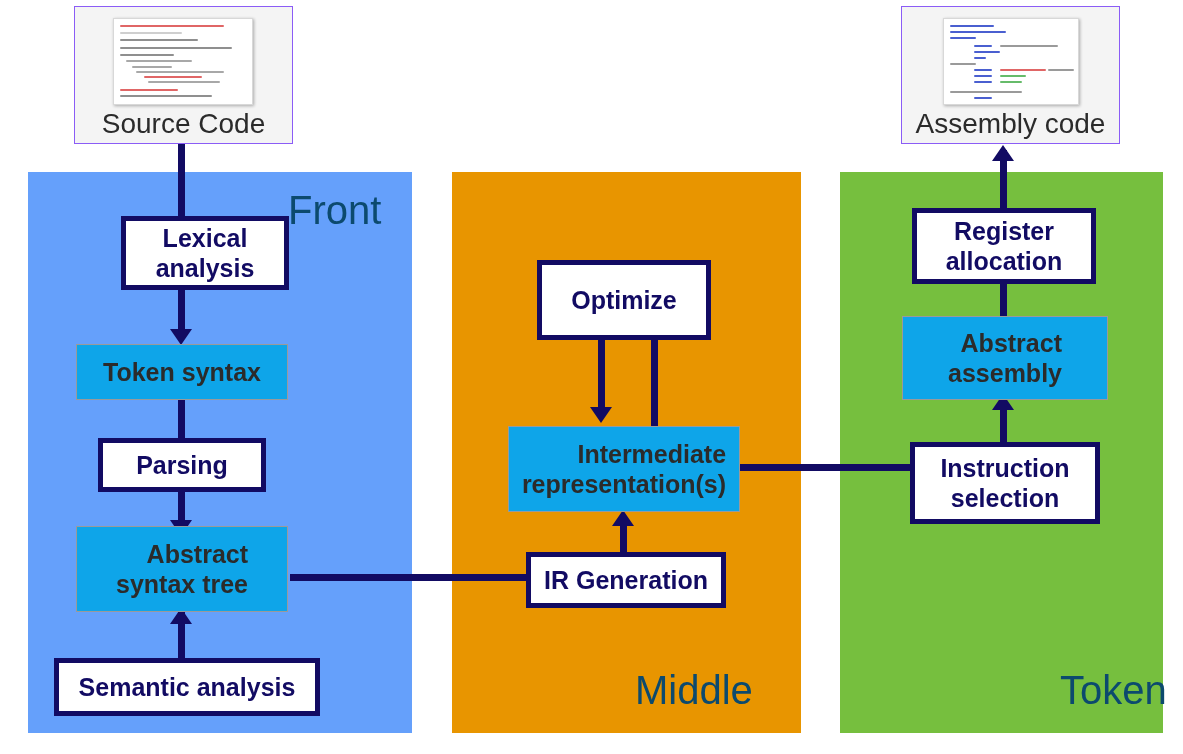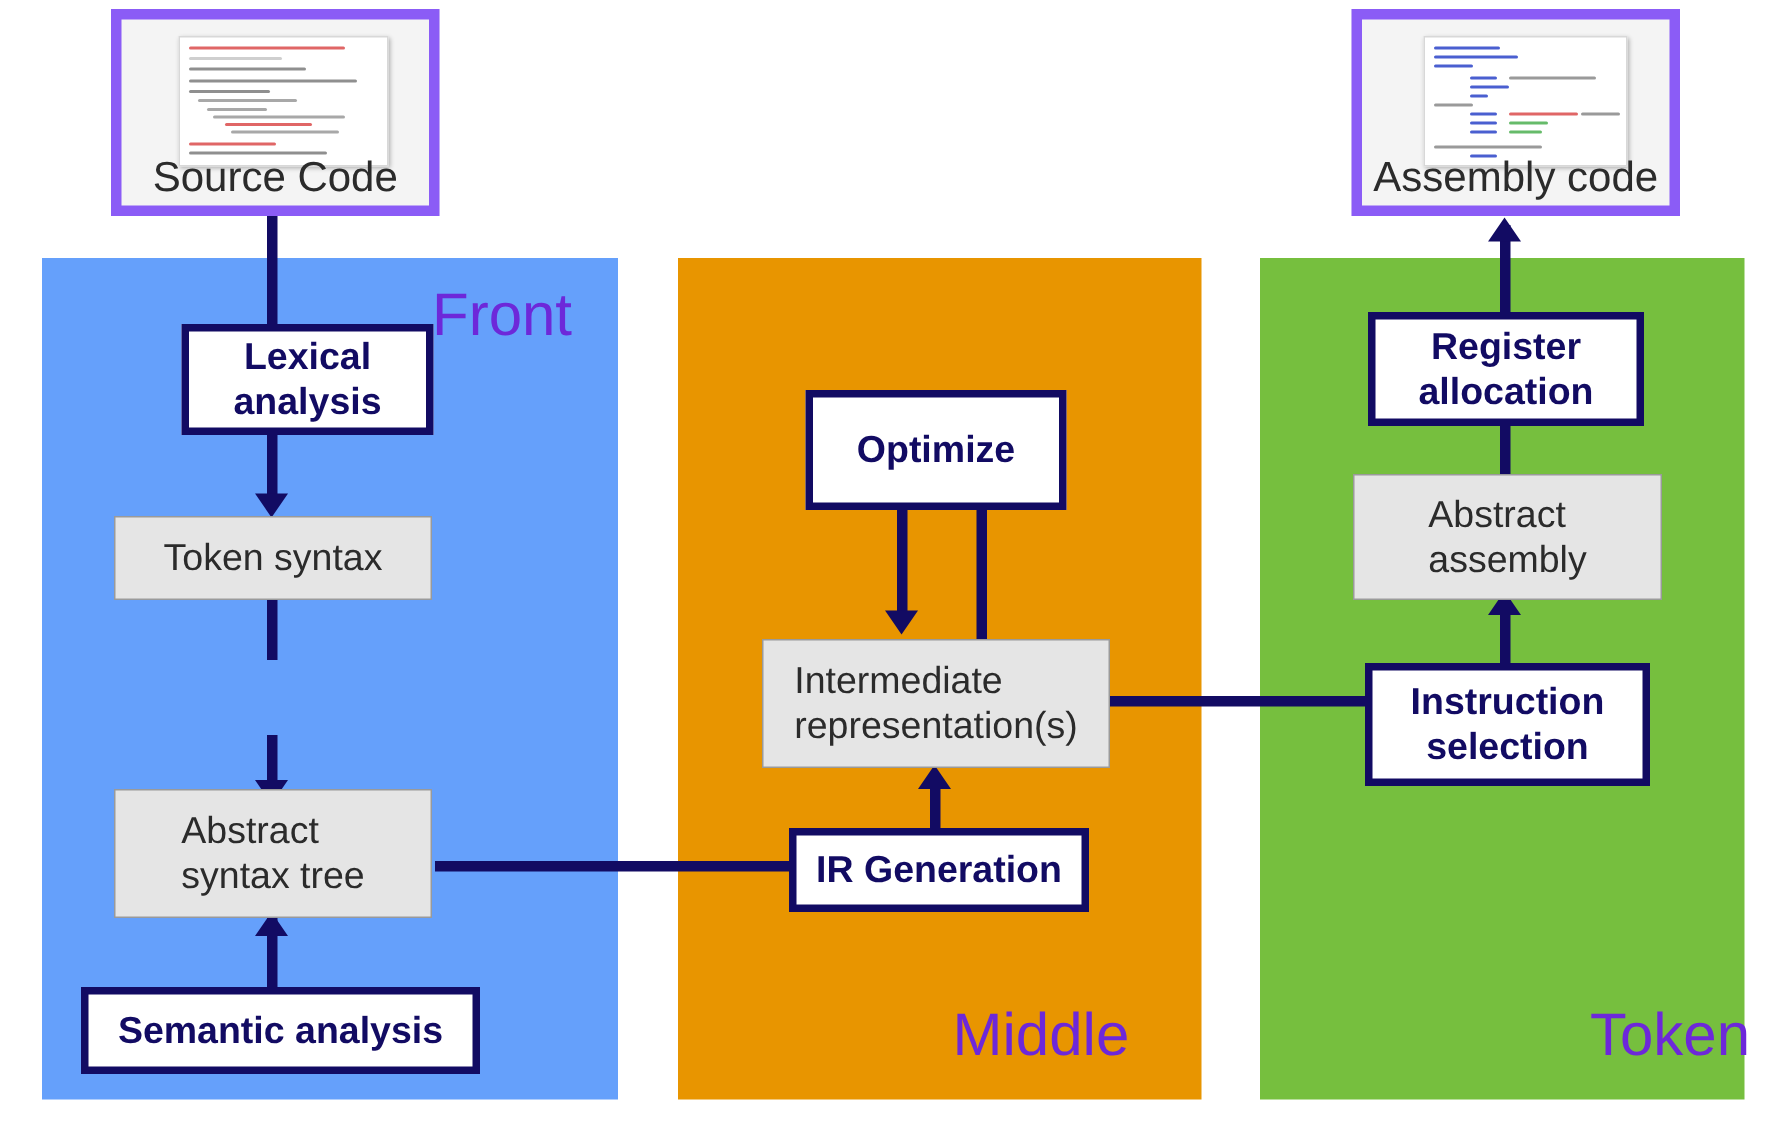--- a/index.html
+++ b/index.html
@@ -7,40 +7,40 @@
     width:1183px;height:754px;
     background:#ffffff;
     font-family:"Liberation Sans","DejaVu Sans",sans-serif;
     overflow:hidden;
   }
   #stage{position:relative;width:1183px;height:754px;}
 
   
   .panel{position:absolute;}
   .panel-label{
-    position:absolute;color:#6d28d9;font-size:40px;line-height:40px;
+    position:absolute;color:#0c4a6e;font-size:40px;line-height:40px;
     font-weight:400;white-space:nowrap;
   }
 
   
   .artifact{
-    position:absolute;background:#e5e5e5;border:1px solid #9a9a9a;
+    position:absolute;background:#0ea5e9;border:1px solid #9a9a9a;
     box-sizing:border-box;display:flex;align-items:center;justify-content:center;
-    text-align:left;color:#2b2b2b;font-size:25px;line-height:30px;font-weight:400;
+    text-align:right;color:#2b2b2b;font-size:25px;line-height:30px;font-weight:700;
   }
   
   .process{
     position:absolute;background:#ffffff;border:5px solid #120b63;
     box-sizing:border-box;display:flex;align-items:center;justify-content:center;
     text-align:center;color:#120b63;font-size:25px;line-height:30px;font-weight:bold;
   }
 
   
   .card{
-    position:absolute;background:#f4f4f4;border:7px solid #8b5cf6;
+    position:absolute;background:#f4f4f4;border:1px solid #8b5cf6;
     box-sizing:border-box;
   }
   .card-caption{
     position:absolute;left:0;right:0;bottom:2px;text-align:center;
     color:#2b2b2b;font-size:28px;line-height:34px;font-weight:400;white-space:nowrap;
   }
   .thumb{
     position:absolute;background:#ffffff;border:1px solid #d8d8d8;
     box-shadow:1px 1px 3px rgba(0,0,0,.30);overflow:hidden;
   }
@@ -145,20 +145,23 @@
   <div class="conn" style="left:1000px;top:150px;width:7px;height:70px;"></div>
   <div class="arrow up" style="left:992px;top:145px;"></div>
 
   <div class="process" style="left:98px;top:216px;width:168px;height:74px;margin-left:23px;">
     <span style="white-space:pre-line;">Lexical
 analysis</span>
   </div>
   <div class="artifact" style="left:76px;top:344px;width:212px;height:56px;">
     <span style="white-space:pre-line;">Token syntax</span>
   </div>
+  <div class="process" style="left:98px;top:438px;width:168px;height:54px;">
+    <span style="white-space:pre-line;">Parsing</span>
+  </div>
   <div class="artifact" style="left:76px;top:526px;width:212px;height:86px;">
     <span style="white-space:pre-line;">Abstract
 syntax tree</span>
   </div>
   <div class="process" style="left:54px;top:658px;width:266px;height:58px;">
     <span style="white-space:pre-line;">Semantic analysis</span>
   </div>
 
   <div class="process" style="left:537px;top:260px;width:174px;height:80px;">
     <span style="white-space:pre-line;">Optimize</span>

